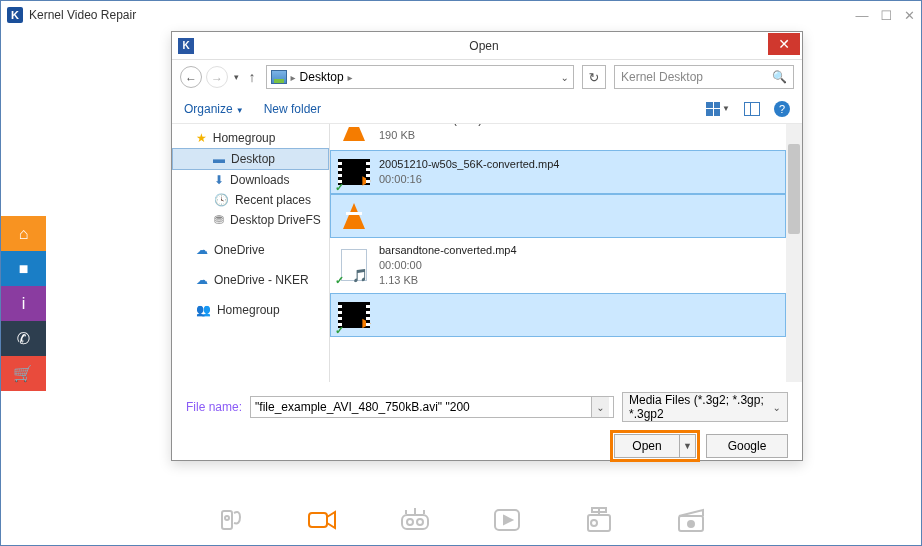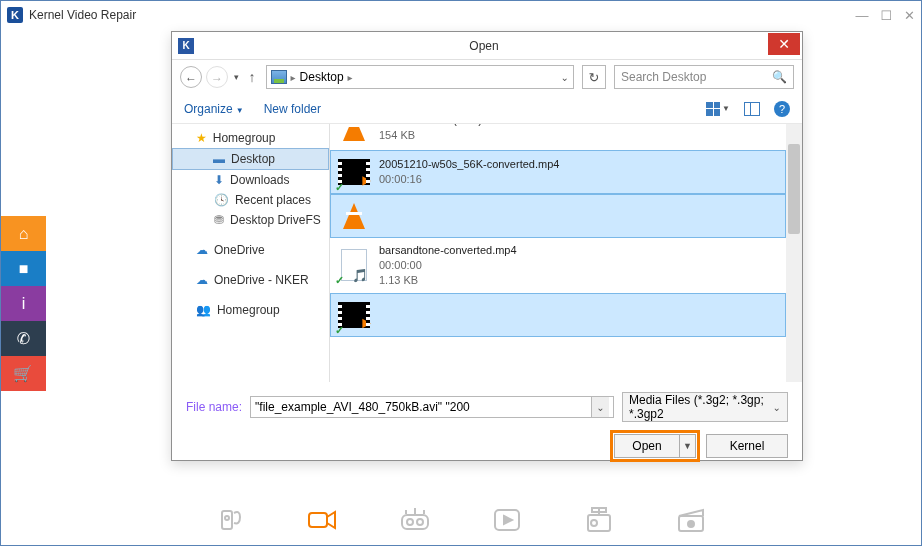--- a/index.html
+++ b/index.html
@@ -140,21 +140,21 @@
     <span class="nav-up">↑</span>
     <div class="breadcrumb">
       <span class="bc-icon"></span>
       <span class="bc-sep">▸</span>
       <span>Desktop</span>
       <span class="bc-sep">▸</span>
       <span class="bc-dd">⌄</span>
     </div>
     <div class="refresh-btn">↻</div>
     <div class="search-box">
-      <span>Search Desktop</span>
+      <span>Kernel Desktop</span>
       <span class="sicon">🔍</span>
     </div>
   </div>
 
   <div class="org-toolbar">
     <span class="org-link"><span>Organize</span><span class="dd">▼</span></span>
     <span class="org-link">New folder</span>
     <div class="org-right">
       <div class="view-btn">
         <div class="view-grid">
@@ -216,21 +216,21 @@
       <div class="file-scroll">
           <div class="thumb"></div>
         </div>
       <div id="filerows">
           <div class="file-row" style="margin-top: -18px;">
             <div class="file-thumb">
               <div class="vlc-cone"></div>
             </div>
             <div class="file-meta">
               <div class="line1">FLV Video File (VLC)</div>
-              <div class="line2">154 KB</div>
+              <div class="line2">190 KB</div>
             </div>
           </div>
           <div class="file-row sel">
             <div class="file-thumb">
               <div class="vid-thumb">
                 <div class="vid-play"></div>
               </div>
               <span class="green-check">✓</span>
             </div>
             <div class="file-meta">
@@ -277,21 +277,21 @@
         <span>Media Files (*.3g2; *.3gp; *.3gp2</span>
         <span class="dd">⌄</span>
       </div>
     </div>
     <div class="btn-row">
       <div class="btn open-highlight">
         <span class="btxt">Open</span>
         <span class="bdd">▼</span>
       </div>
       <div class="btn">
-        <span class="btxt">Kernel</span>
+        <span class="btxt">Google</span>
       </div>
     </div>
   </div>
 </div>
 
 <div class="bottom-icons">
   <div class="bicon">
       <svg viewBox="0 0 34 30">
         <rect x="8" y="6" width="10" height="18" rx="2"></rect>
         <circle cx="13" cy="13" r="2"></circle>

